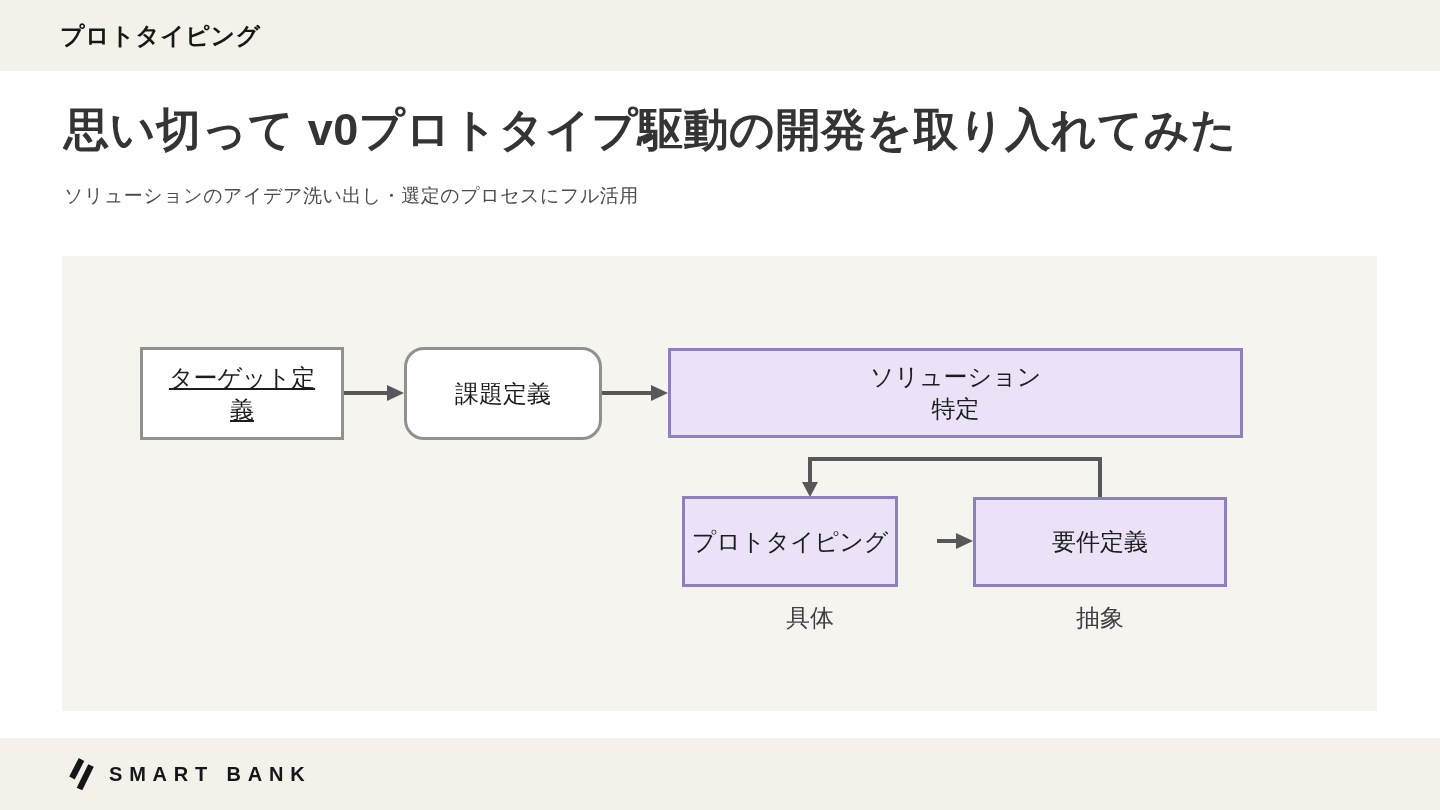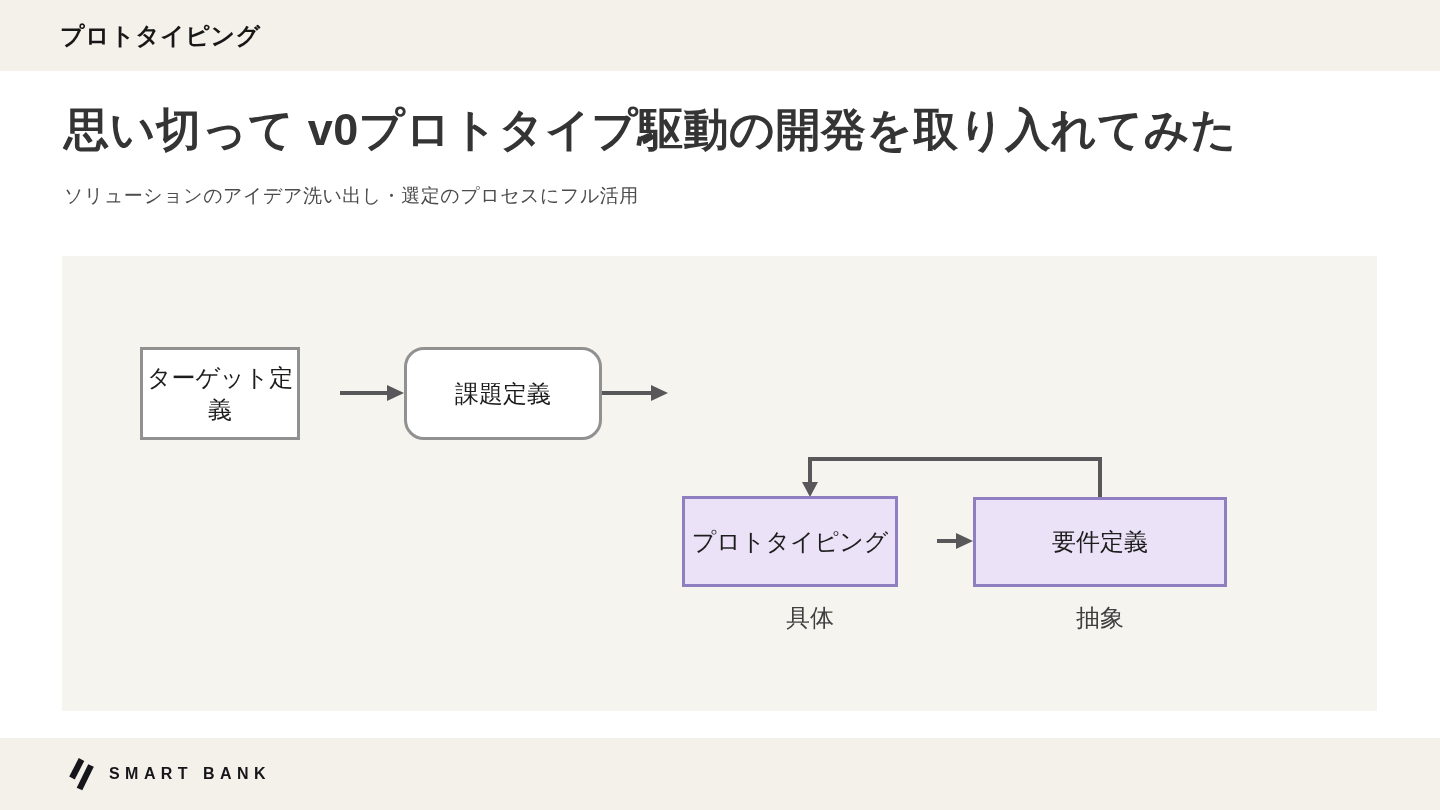--- a/index.html
+++ b/index.html
@@ -66,21 +66,21 @@
   .node.plain{background:var(--plain-fill);border-color:var(--plain-border);}
   .node.highlight{background:var(--highlight-fill);border-color:var(--highlight-border);}
   .axis-label{
     position:absolute;top:346px;
     transform:translateX(-50%);
     font-size:24px;color:var(--axis-text);
     white-space:nowrap;
   }
   .brand-mark{display:block;}
   .brand-word{
-    font-size:16px;font-weight:700;color:var(--brand-text);
+    font-size:20px;font-weight:700;color:var(--brand-text);
     letter-spacing:0.34em;white-space:nowrap;
   }
 </style>
 </head>
 <body>
 
 <div class="slide">
 
   <header class="band top">
     <span class="kicker">プロトタイピング</span>
@@ -99,29 +99,33 @@
       <path d="M540,137 H591" stroke="currentColor" stroke-width="4"></path>
       <path d="M606,137 L589,129 L589,145 Z" fill="currentColor"></path>
 
       <path d="M875,285 H896" stroke="currentColor" stroke-width="4"></path>
       <path d="M911,285 L894,277 L894,293 Z" fill="currentColor"></path>
 
       <path d="M1038,241 V203 H748 V227" stroke="currentColor" stroke-width="4"></path>
       <path d="M748,241 L740,226 L756,226 Z" fill="currentColor"></path>
     </svg>
 
-    <div class="node plain" style="left:78px;top:91px;width:160px;height:93px;">
+    <div class="node plain" style="left:78px;top:91px;width:204px;height:93px;text-decoration:underline;">
       <span>ターゲット定
 義</span>
     </div>
 
     <div class="node plain" style="left:342px;top:91px;width:198px;height:93px;border-radius:20px;">
       <span>課題定義</span>
     </div>
 
+    <div class="node highlight" style="left:606px;top:92px;width:575px;height:90px;">
+      <span>ソリューション
+特定</span>
+    </div>
 
     <div class="node highlight" style="left:620px;top:240px;width:216px;height:91px;">
       <span>プロトタイピング</span>
     </div>
 
     <div class="node highlight" style="left:911px;top:241px;width:254px;height:90px;">
       <span>要件定義</span>
     </div>
 
     <div class="axis-label" style="left:748px;">具体</div>

